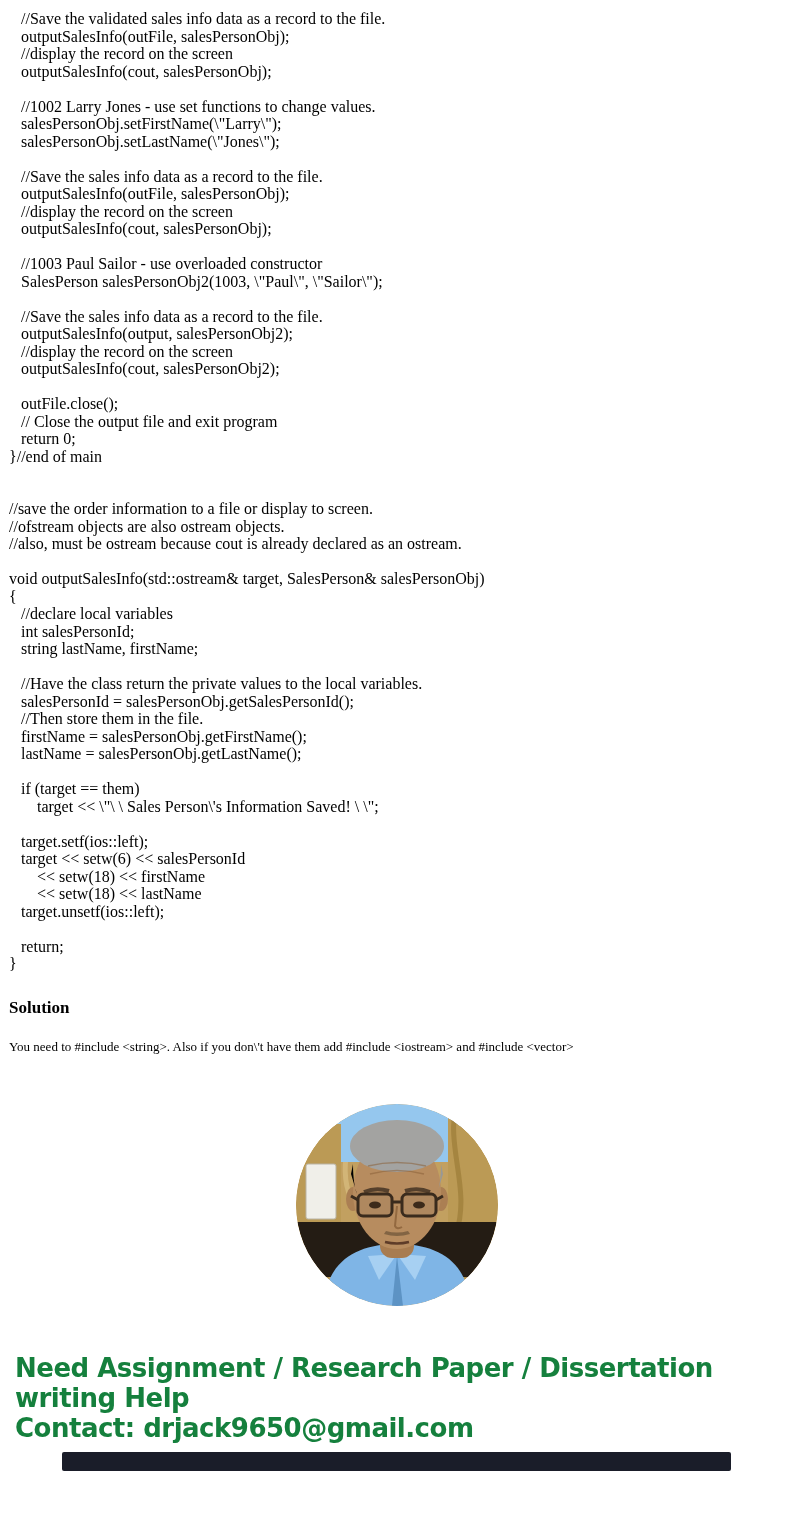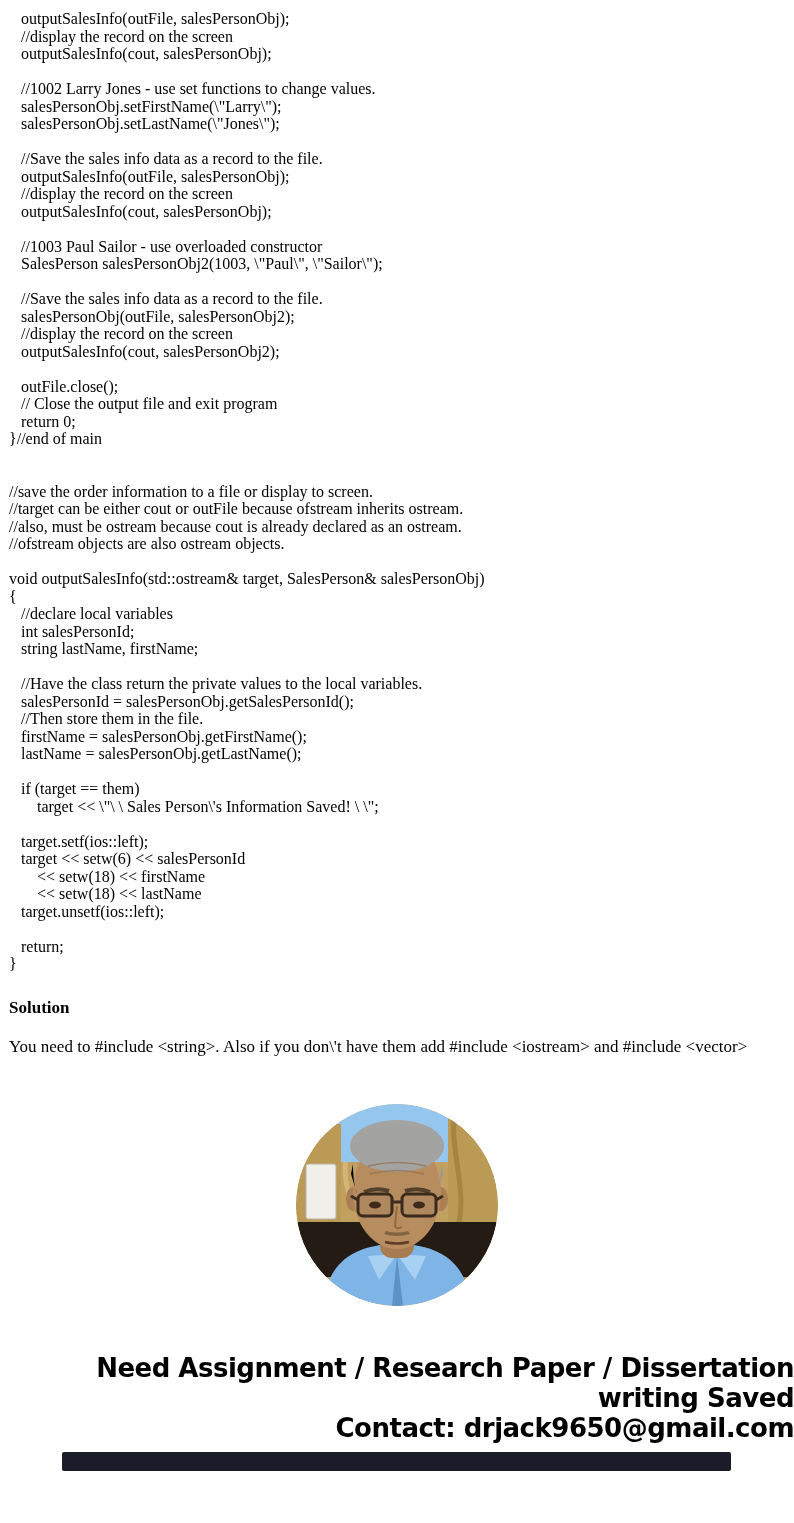--- a/index.html
+++ b/index.html
@@ -3,67 +3,67 @@
 <meta charset="utf-8">
 <style>
   html,body{margin:0;padding:0;}
   body{
     width:794px;height:1523px;background:#ffffff;overflow:hidden;position:relative;
     font-family:"Liberation Serif",serif;color:#000;
   }
   .code{margin:10px 0 0 9px;font:16px/17.5px "Liberation Serif",serif;}
   .code-line{white-space:pre-wrap;min-height:17.5px;}
   .sol-h{margin:25px 16px 0 9px;font-weight:bold;font-size:17px;line-height:20px;font-family:"Liberation Serif",serif;}
-  .sol-p{margin:19px 9px 0 9px;font-size:17px;line-height:20px;}
+  .sol-p{margin:19px 9px 0 9px;font-size:13px;line-height:20px;}
   .avatar{display:block;width:202px;height:202px;margin:47px auto 0;border-radius:50%;overflow:hidden;}
   .avatar svg{display:block;}
   .footer{
-    margin-top:47px;text-align:right;color:#000000;
+    margin-top:47px;text-align:left;color:#15803d;
     font-family:"DejaVu Sans",sans-serif;font-weight:bold;
     font-size:26px;line-height:30px;letter-spacing:-0.5px;padding-left:15px;
   }
   .bottom-bar{margin:9px 0 0 62px;width:669px;height:19px;border-radius:2px;background:#1a1d29;}
 </style>
 </head>
 <body style="background: rgb(255, 255, 255);">
 
 <div>
 
   <div class="code">
+      <div class="code-line">   //Save the validated sales info data as a record to the file.</div>
       <div class="code-line">   outputSalesInfo(outFile, salesPersonObj);</div>
       <div class="code-line">   //display the record on the screen</div>
       <div class="code-line">   outputSalesInfo(cout, salesPersonObj);</div>
       <div class="code-line"></div>
       <div class="code-line">   //1002 Larry Jones - use set functions to change values.</div>
       <div class="code-line">   salesPersonObj.setFirstName(\"Larry\");</div>
       <div class="code-line">   salesPersonObj.setLastName(\"Jones\");</div>
       <div class="code-line"></div>
       <div class="code-line">   //Save the sales info data as a record to the file.</div>
       <div class="code-line">   outputSalesInfo(outFile, salesPersonObj);</div>
       <div class="code-line">   //display the record on the screen</div>
       <div class="code-line">   outputSalesInfo(cout, salesPersonObj);</div>
       <div class="code-line"></div>
       <div class="code-line">   //1003 Paul Sailor - use overloaded constructor</div>
       <div class="code-line">   SalesPerson salesPersonObj2(1003, \"Paul\", \"Sailor\");</div>
       <div class="code-line"></div>
       <div class="code-line">   //Save the sales info data as a record to the file.</div>
-      <div class="code-line">   salesPersonObj(outFile, salesPersonObj2);</div>
+      <div class="code-line">   outputSalesInfo(output, salesPersonObj2);</div>
       <div class="code-line">   //display the record on the screen</div>
       <div class="code-line">   outputSalesInfo(cout, salesPersonObj2);</div>
       <div class="code-line"></div>
       <div class="code-line">   outFile.close();</div>
       <div class="code-line">   // Close the output file and exit program</div>
       <div class="code-line">   return 0;</div>
       <div class="code-line">}//end of main</div>
       <div class="code-line"></div>
       <div class="code-line"></div>
       <div class="code-line">//save the order information to a file or display to screen.</div>
-      <div class="code-line">//target can be either cout or outFile because ofstream inherits ostream.</div>
+      <div class="code-line">//ofstream objects are also ostream objects.</div>
       <div class="code-line">//also, must be ostream because cout is already declared as an ostream.</div>
-      <div class="code-line">//ofstream objects are also ostream objects.</div>
       <div class="code-line"></div>
       <div class="code-line">void outputSalesInfo(std::ostream&amp; target, SalesPerson&amp; salesPersonObj)</div>
       <div class="code-line">{</div>
       <div class="code-line">   //declare local variables</div>
       <div class="code-line">   int salesPersonId;</div>
       <div class="code-line">   string lastName, firstName;</div>
       <div class="code-line"></div>
       <div class="code-line">   //Have the class return the private values to the local variables.</div>
       <div class="code-line">   salesPersonId = salesPersonObj.getSalesPersonId();</div>
       <div class="code-line">   //Then store them in the file.</div>
@@ -130,19 +130,19 @@
         <ellipse cx="123" cy="101" rx="6" ry="3.5" fill="#3c2a1a"></ellipse>
         <path d="M101,102 L99,122 Q101,126 106,123" stroke="#8a6038" stroke-width="2" fill="none" opacity="0.8"></path>
         <path d="M88,130 Q101,134 114,130 L112,127 Q101,130 90,127 Z" fill="#6b5238" opacity="0.7"></path>
         <path d="M89,138 Q101,141 113,138" stroke="#5e3c28" stroke-width="2.5" fill="none"></path>
       </g>
     </svg>
   </div>
 
   <div class="footer">
     <div>Need Assignment / Research Paper / Dissertation</div>
-    <div>writing Saved</div>
+    <div>writing Help</div>
     <div>Contact: drjack9650@gmail.com</div>
   </div>
 
   <div class="bottom-bar" style="background: rgb(26, 29, 41);"></div>
 
 </div>
 
 </body></html>

